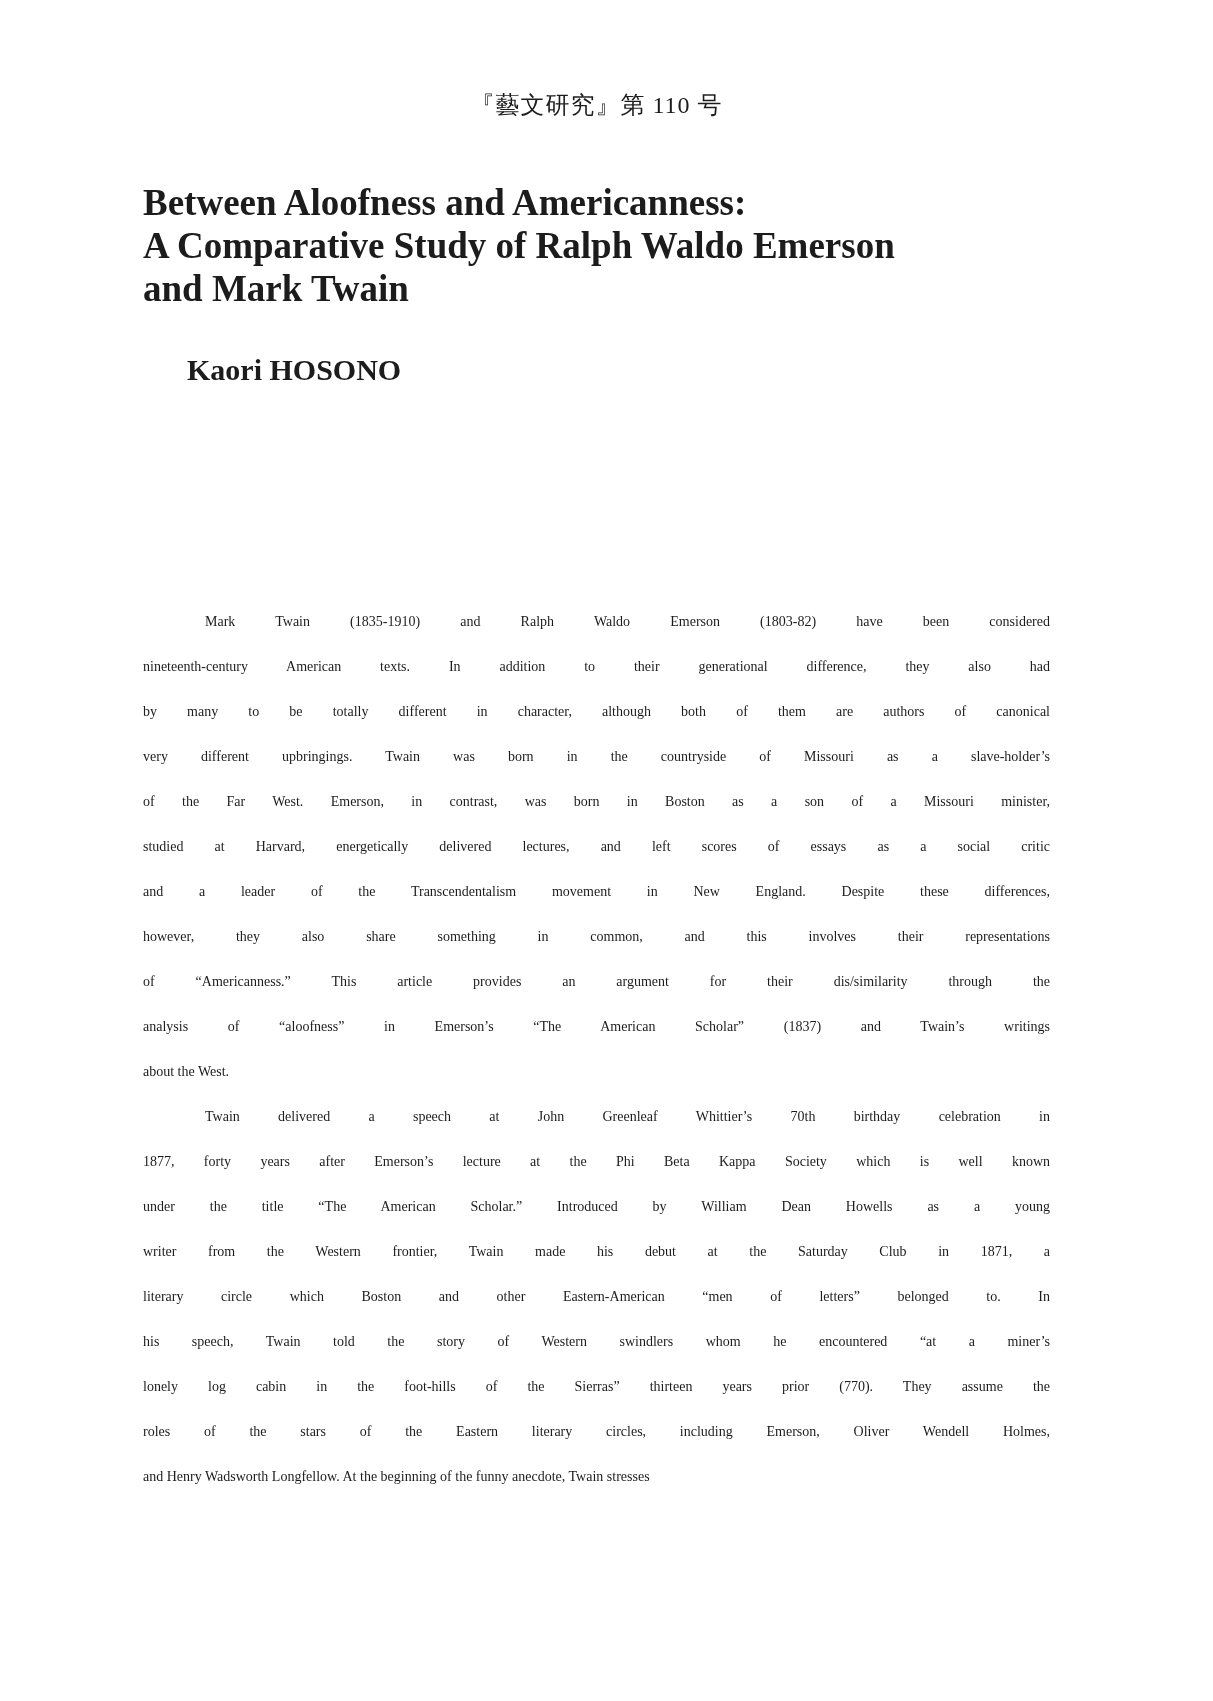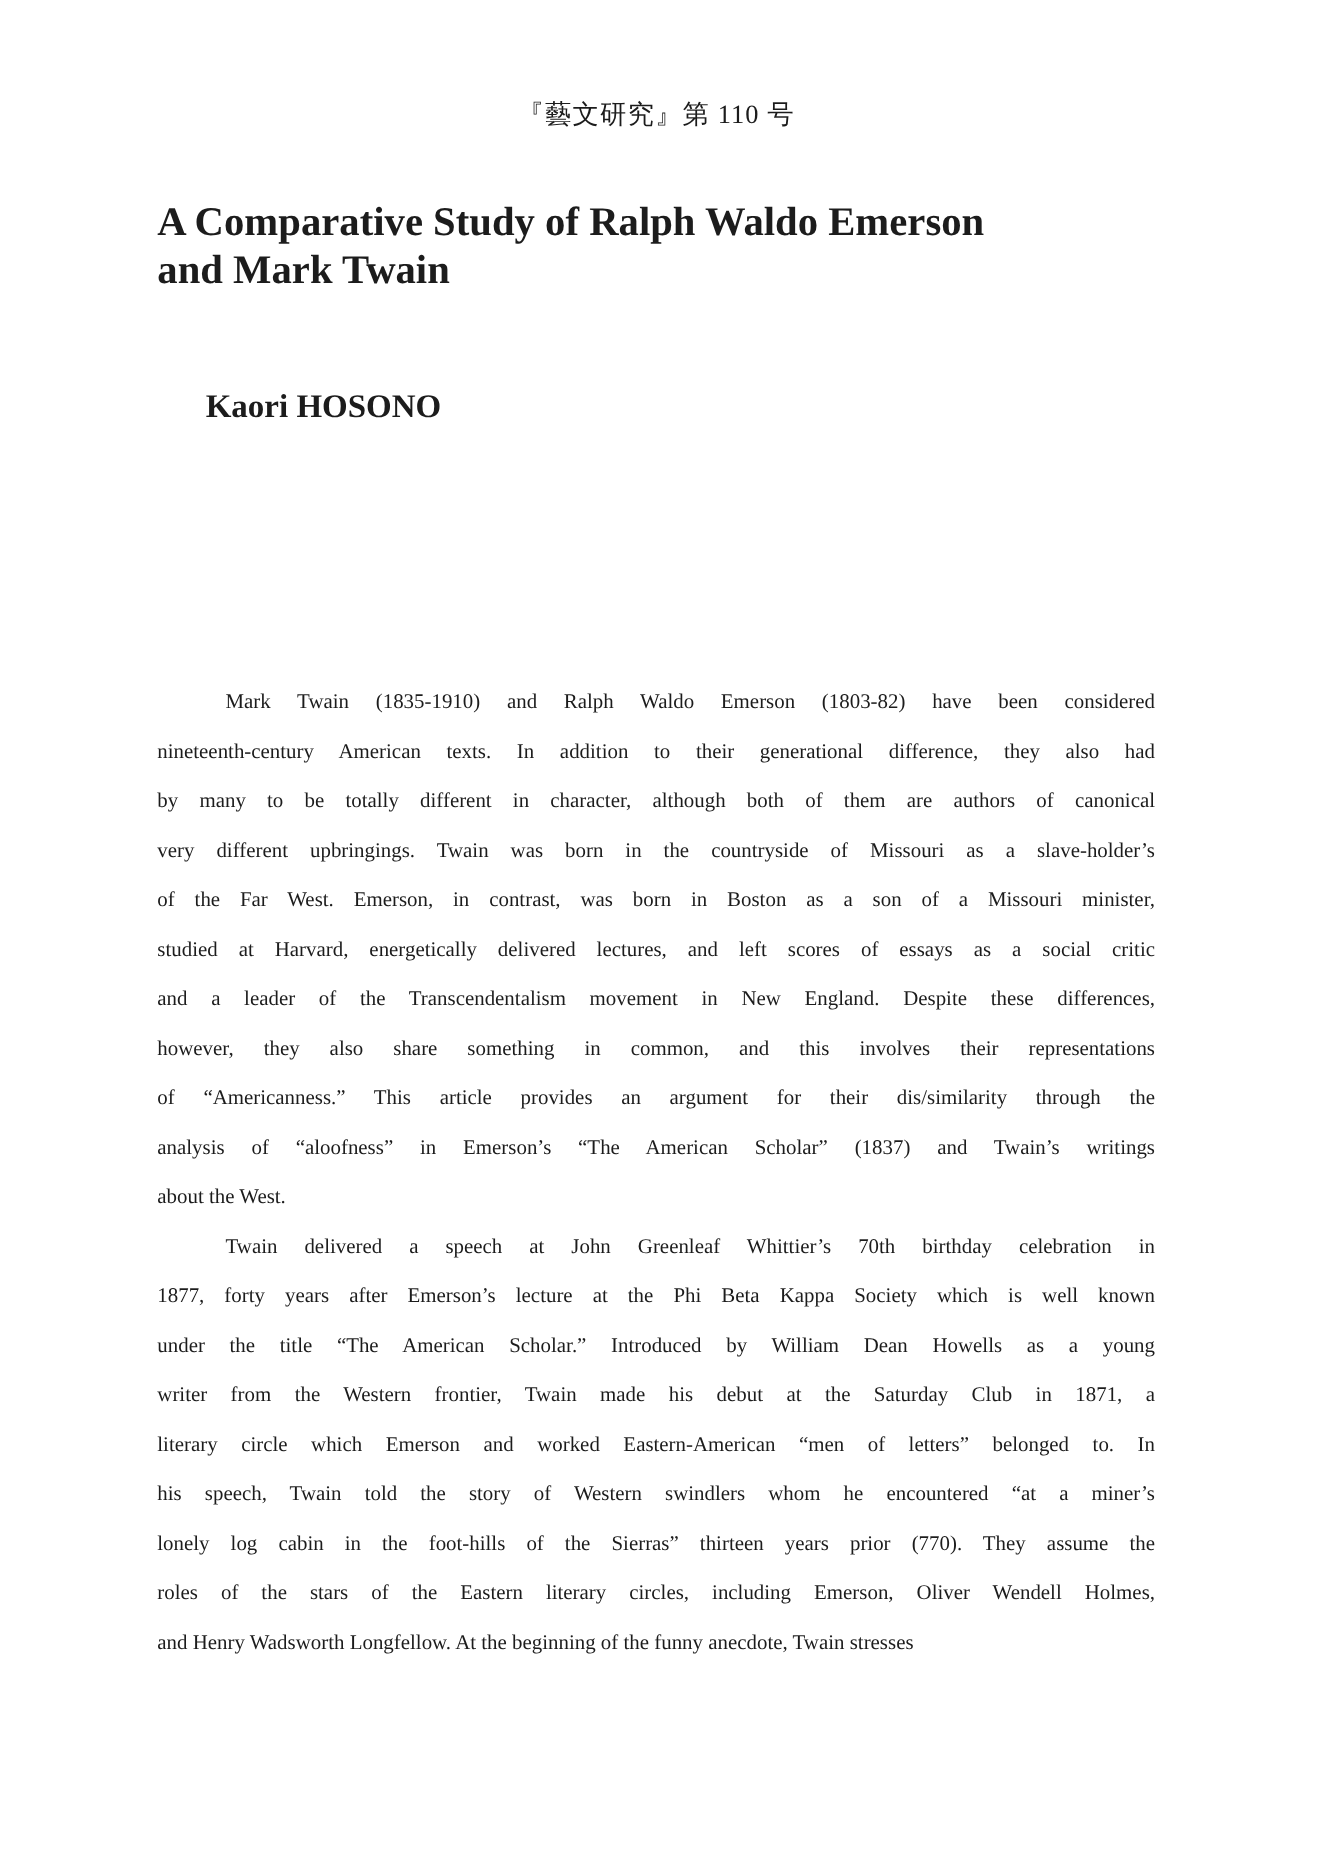--- a/index.html
+++ b/index.html
@@ -39,22 +39,22 @@
     white-space: nowrap;
   }
   .article-author {
     top: 352px;
     font-size: 30px;
     font-weight: bold;
     line-height: 36px;
     margin-left: 44px;
   }
   .article-body {
-    top: 616px;
-    font-size: 19px;
+    top: 599px;
+    font-size: 14px;
   }
   .bodyline {
     height: 45px;
     line-height: 45px;
     text-align: justify;
     text-align-last: justify;
   }
   .bodyline.para-end {
     text-align-last: left;
   }
@@ -69,20 +69,21 @@
   }
 </style>
 </head>
 <body>
 
 <div class="page">
 
   <div class="content-col journal-header">『藝文研究』第 110 号</div>
 
   <div class="content-col article-title">
+    <div class="title-line">Between Aloofness and Americanness:</div>
     <div class="title-line">A Comparative Study of Ralph Waldo Emerson</div>
     <div class="title-line">and Mark Twain</div>
   </div>
 
   <div class="content-col article-author">Kaori HOSONO</div>
 
   <div class="content-col article-body">
       <div class="bodyline first">Mark Twain (1835-1910) and Ralph Waldo Emerson (1803-82) have been considered</div>
       <div class="bodyline">nineteenth-century American texts. In addition to their generational difference, they also had</div>
       <div class="bodyline">by many to be totally different in character, although both of them are authors of canonical</div>
@@ -91,21 +92,21 @@
       <div class="bodyline">studied at Harvard, energetically delivered lectures, and left scores of essays as a social critic</div>
       <div class="bodyline">and a leader of the Transcendentalism movement in New England. Despite these differences,</div>
       <div class="bodyline">however, they also share something in common, and this involves their representations</div>
       <div class="bodyline">of “Americanness.” This article provides an argument for their dis/similarity through the</div>
       <div class="bodyline">analysis of “aloofness” in Emerson’s “The American Scholar” (1837) and Twain’s writings</div>
       <div class="bodyline para-end">about the West.</div>
       <div class="bodyline first">Twain delivered a speech at John Greenleaf Whittier’s 70th birthday celebration in</div>
       <div class="bodyline">1877, forty years after Emerson’s lecture at the Phi Beta Kappa Society which is well known</div>
       <div class="bodyline">under the title “The American Scholar.” Introduced by William Dean Howells as a young</div>
       <div class="bodyline">writer from the Western frontier, Twain made his debut at the Saturday Club in 1871, a</div>
-      <div class="bodyline">literary circle which Emerson and worked Eastern-American “men of letters” belonged to. In</div>
+      <div class="bodyline">literary circle which Boston and other Eastern-American “men of letters” belonged to. In</div>
       <div class="bodyline">his speech, Twain told the story of Western swindlers whom he encountered “at a miner’s</div>
       <div class="bodyline">lonely log cabin in the foot-hills of the Sierras” thirteen years prior (770). They assume the</div>
       <div class="bodyline">roles of the stars of the Eastern literary circles, including Emerson, Oliver Wendell Holmes,</div>
       <div class="bodyline para-end">and Henry Wadsworth Longfellow. At the beginning of the funny anecdote, Twain stresses</div>
     </div>
 
 
 </div>
 
 </body></html>

